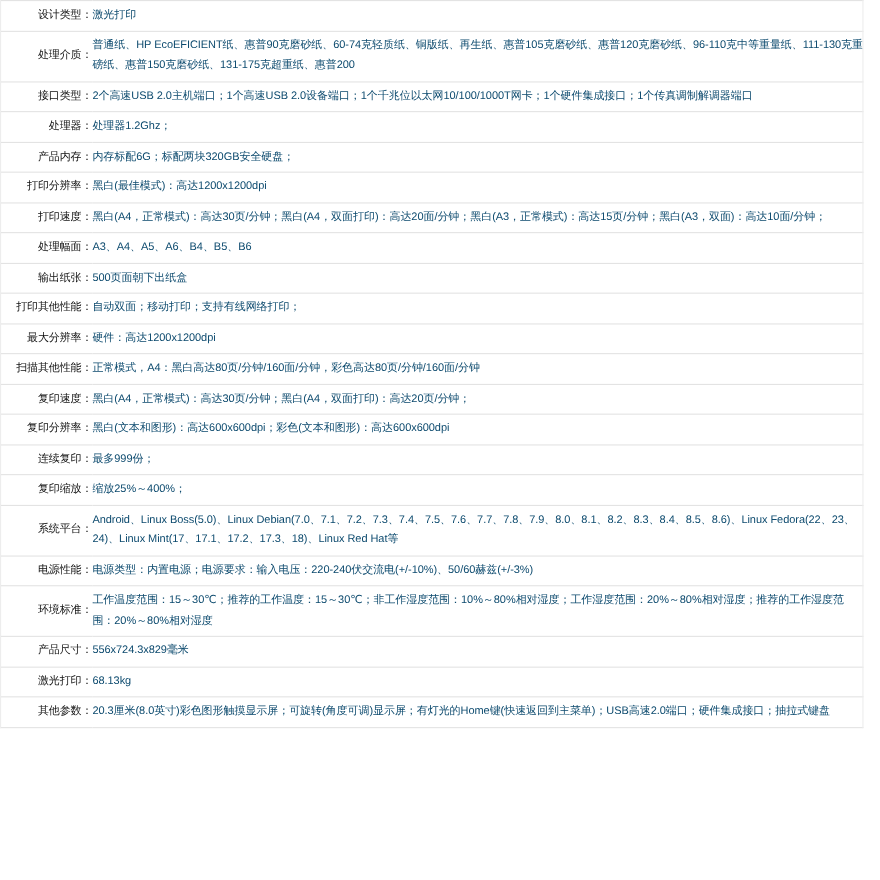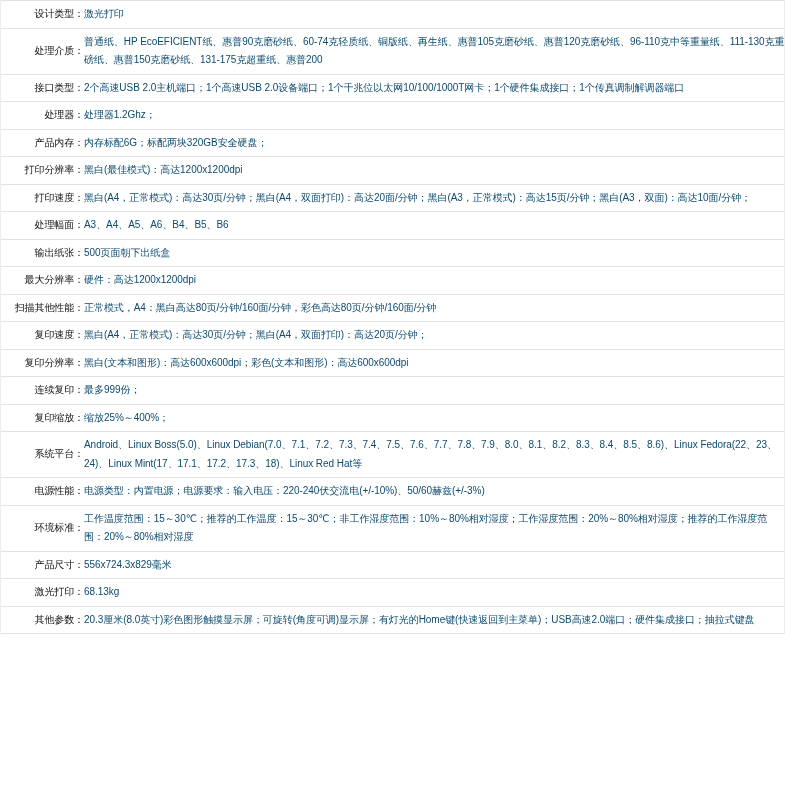--- a/index.html
+++ b/index.html
@@ -125,20 +125,24 @@
         </tr>
         <tr>
           <td class="spec-label"><span class="lbl-txt">处理幅面</span><span class="lbl-colon">：</span></td>
           <td class="spec-value">A3、A4、A5、A6、B4、B5、B6</td>
         </tr>
         <tr>
           <td class="spec-label"><span class="lbl-txt">输出纸张</span><span class="lbl-colon">：</span></td>
           <td class="spec-value">500页面朝下出纸盒</td>
         </tr>
         <tr>
+          <td class="spec-label"><span class="lbl-txt">打印其他性能</span><span class="lbl-colon">：</span></td>
+          <td class="spec-value">自动双面；移动打印；支持有线网络打印；</td>
+        </tr>
+        <tr>
           <td class="spec-label"><span class="lbl-txt">最大分辨率</span><span class="lbl-colon">：</span></td>
           <td class="spec-value">硬件：高达1200x1200dpi</td>
         </tr>
         <tr>
           <td class="spec-label"><span class="lbl-txt">扫描其他性能</span><span class="lbl-colon">：</span></td>
           <td class="spec-value">正常模式，A4：黑白高达80页/分钟/160面/分钟，彩色高达80页/分钟/160面/分钟</td>
         </tr>
         <tr>
           <td class="spec-label"><span class="lbl-txt">复印速度</span><span class="lbl-colon">：</span></td>
           <td class="spec-value">黑白(A4，正常模式)：高达30页/分钟；黑白(A4，双面打印)：高达20页/分钟；</td>

